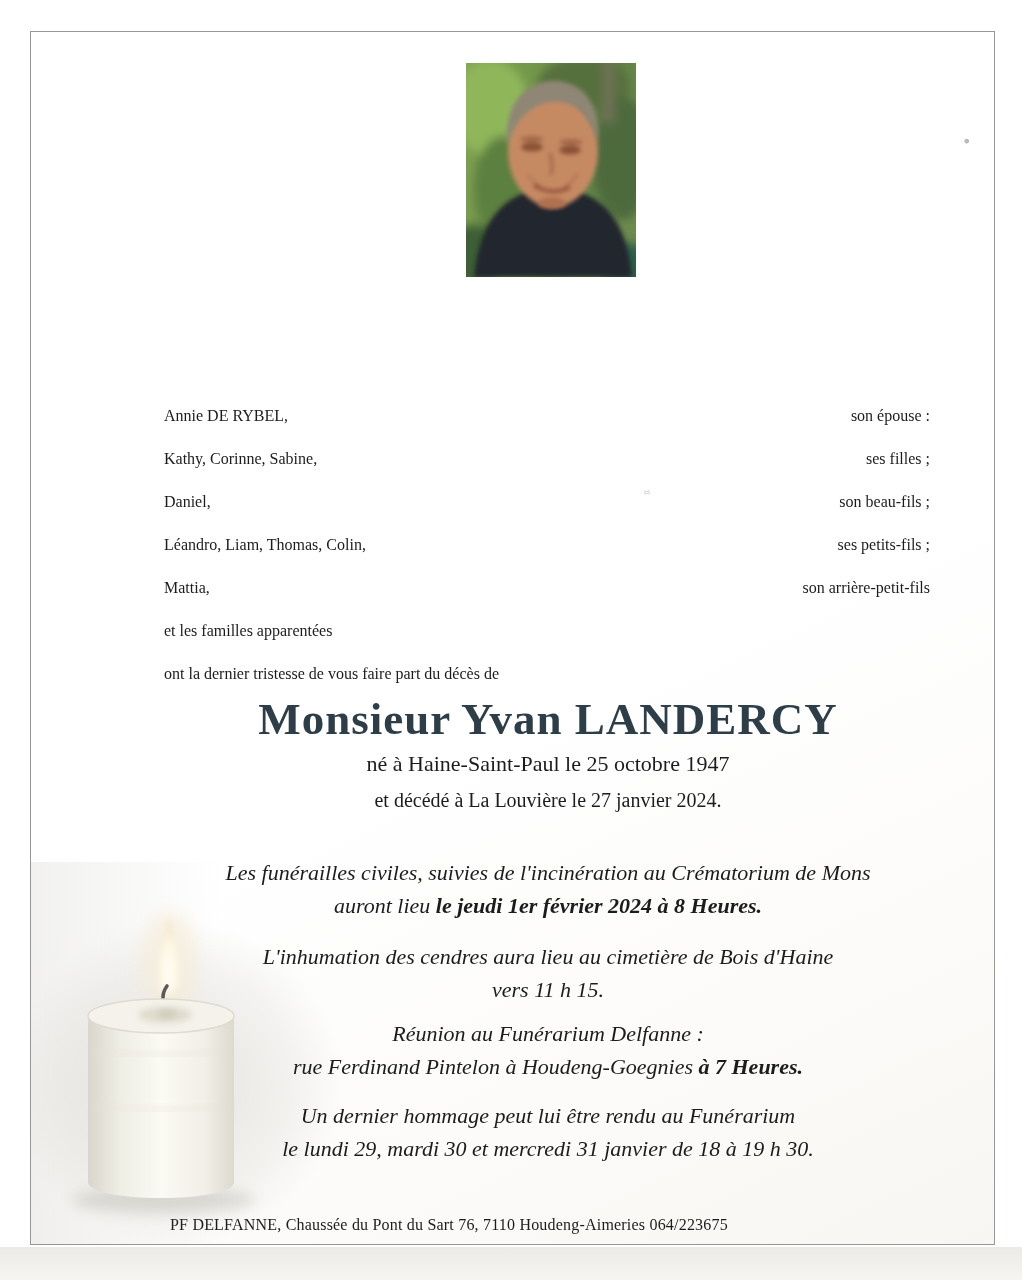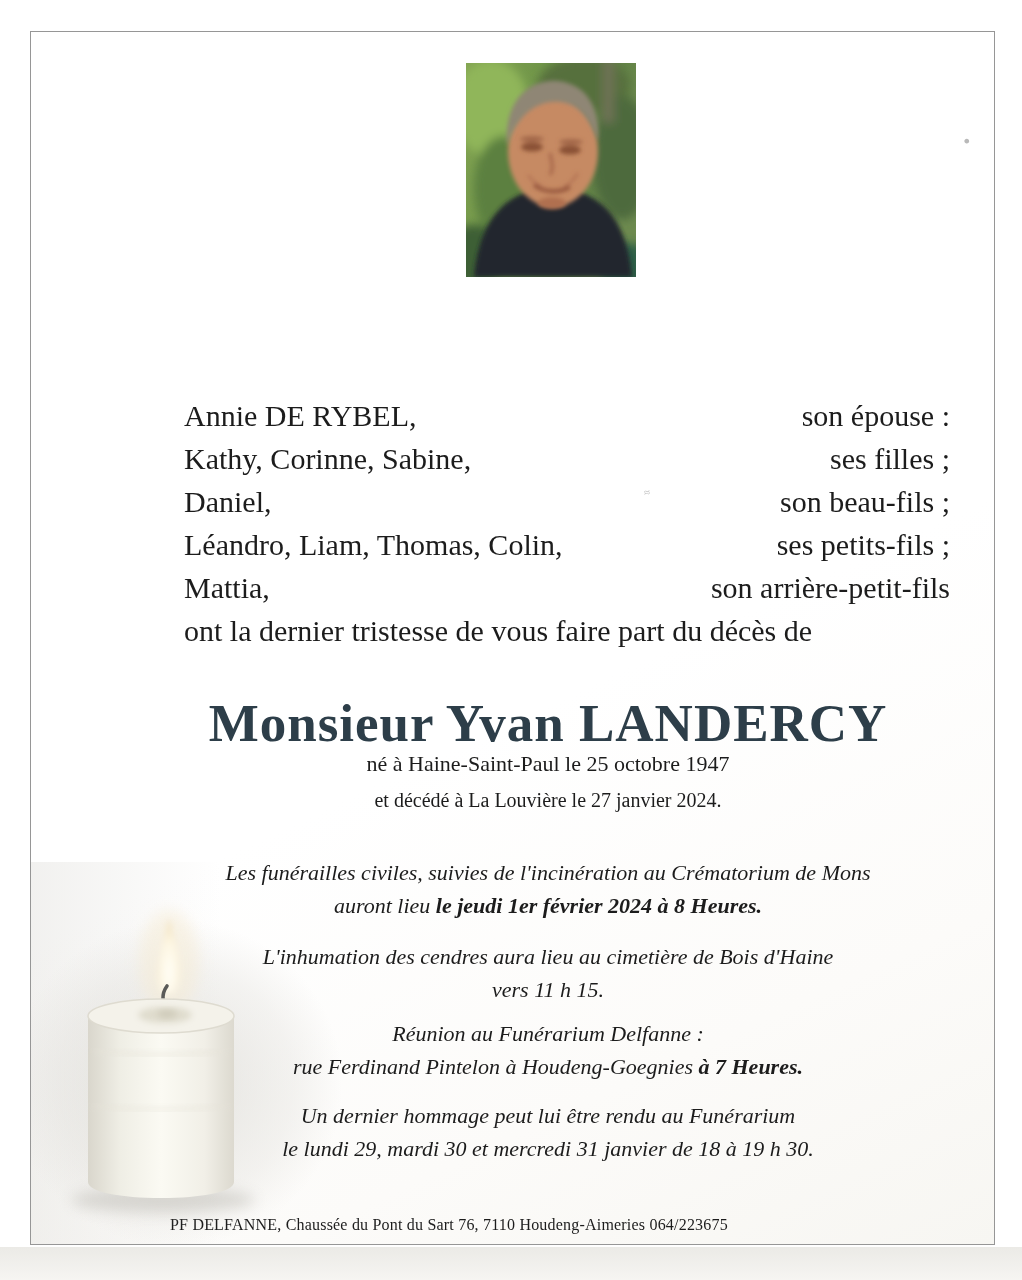--- a/index.html
+++ b/index.html
@@ -31,26 +31,26 @@
     position:absolute; left:466px; top:63px; width:170px; height:214px;
     overflow:hidden;
   }
   .portrait svg { display:block; width:100%; height:100%; }
   
   .candle { position:absolute; left:55px; top:890px; width:300px; height:340px; }
   .candle svg { display:block; width:100%; height:100%; }
   
   .family {
     position:absolute; left:164px; top:394px; width:766px;
-    font-size:30px; line-height:43px; white-space:nowrap;margin-left:20px;
+    font-size:16px; line-height:43px; white-space:nowrap;
   }
   .family-row { display:flex; justify-content:space-between; height:43px; }
   .center-zone { position:absolute; left:74px; width:948px; text-align:center; }
   .deceased-title {
-    top:693px; font-size:53px; font-weight:bold; color:#2d3e49; letter-spacing:1px;
+    top:693px; font-size:45px; font-weight:bold; color:#2d3e49; letter-spacing:1px;
   }
   .birth-line { top:751px; font-size:22px; }
   .death-line { top:789px; font-size:20px; }
   .para { font-size:22px; line-height:33px;font-style:italic; }
   .para-funeral   { top:856px; }
   .para-inhum     { top:940px; }
   .para-reunion   { top:1017px; }
   .para-hommage   { top:1099px; }
   .bold { font-weight:bold; }
   .footer-line {
@@ -126,20 +126,21 @@
     <span>son beau-fils ;</span>
   </div>
   <div class="family-row">
     <span>Léandro, Liam, Thomas, Colin,</span>
     <span>ses petits-fils ;</span>
   </div>
   <div class="family-row">
     <span>Mattia,</span>
     <span>son arrière-petit-fils</span>
   </div>
+  <div>et les familles apparentées</div>
   <div>ont la dernier tristesse de vous faire part du décès de</div>
 </div>
 
 <div class="center-zone deceased-title">Monsieur Yvan LANDERCY</div>
 <div class="center-zone birth-line">né à Haine-Saint-Paul le 25 octobre 1947</div>
 <div class="center-zone death-line">et décédé à La Louvière le 27 janvier 2024.</div>
 
 <div class="center-zone para para-funeral">
   <div>Les funérailles civiles, suivies de l'incinération au Crématorium de Mons</div>
   <div><span>auront lieu </span><span class="bold">le jeudi 1er février 2024 à 8 Heures.</span></div>

